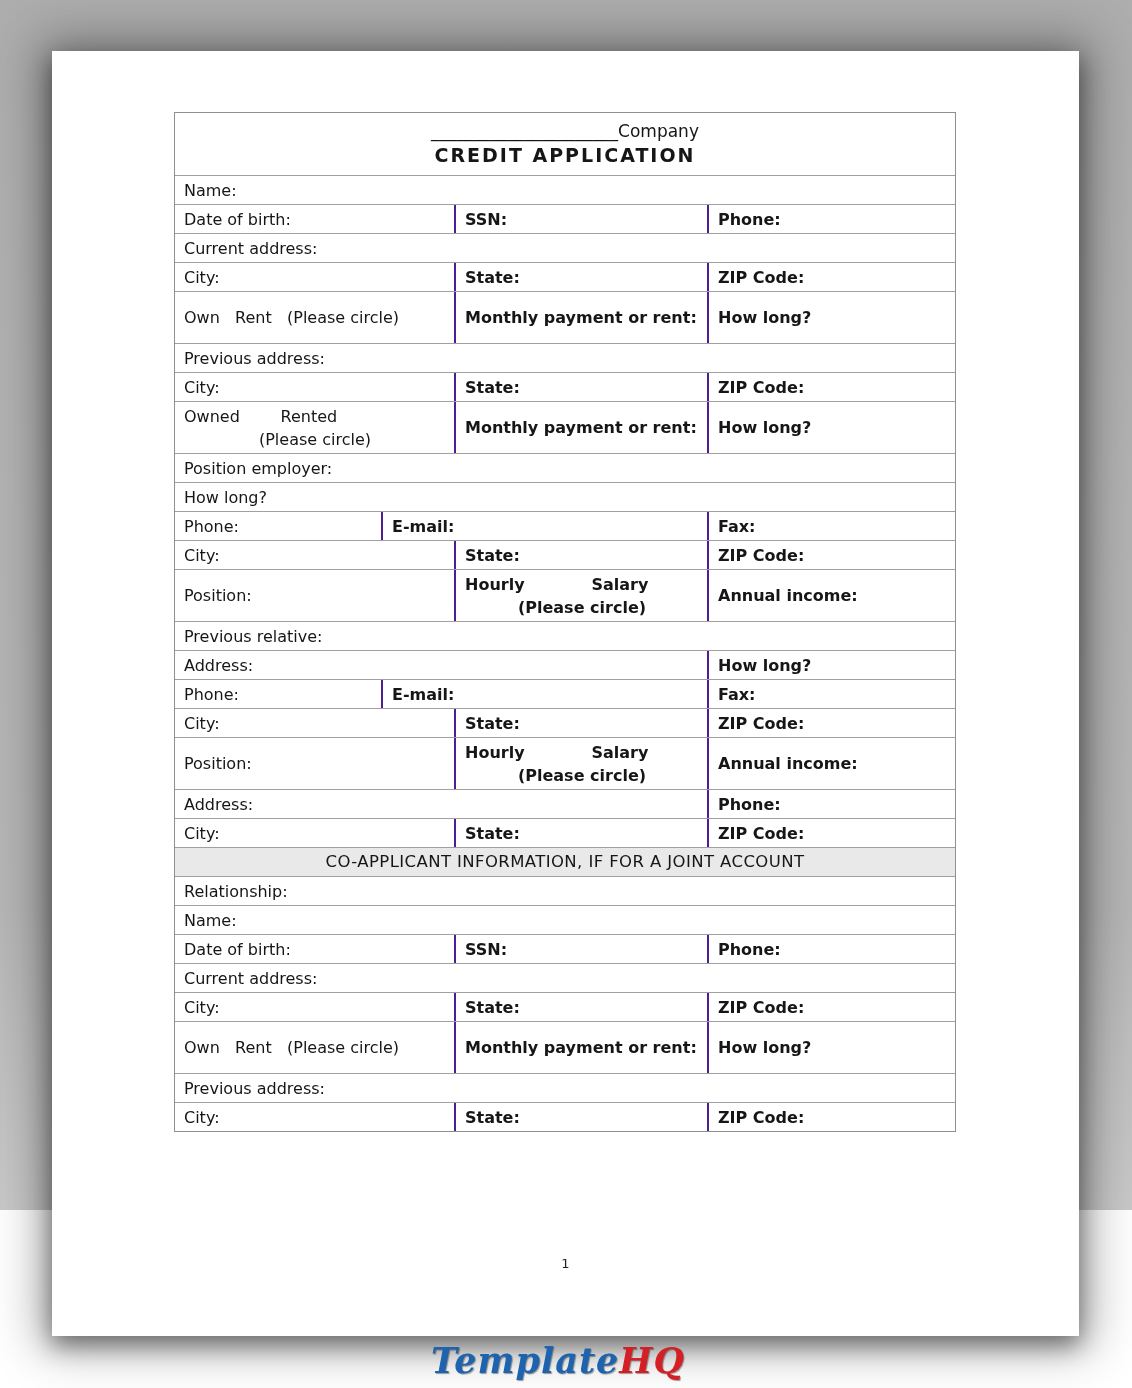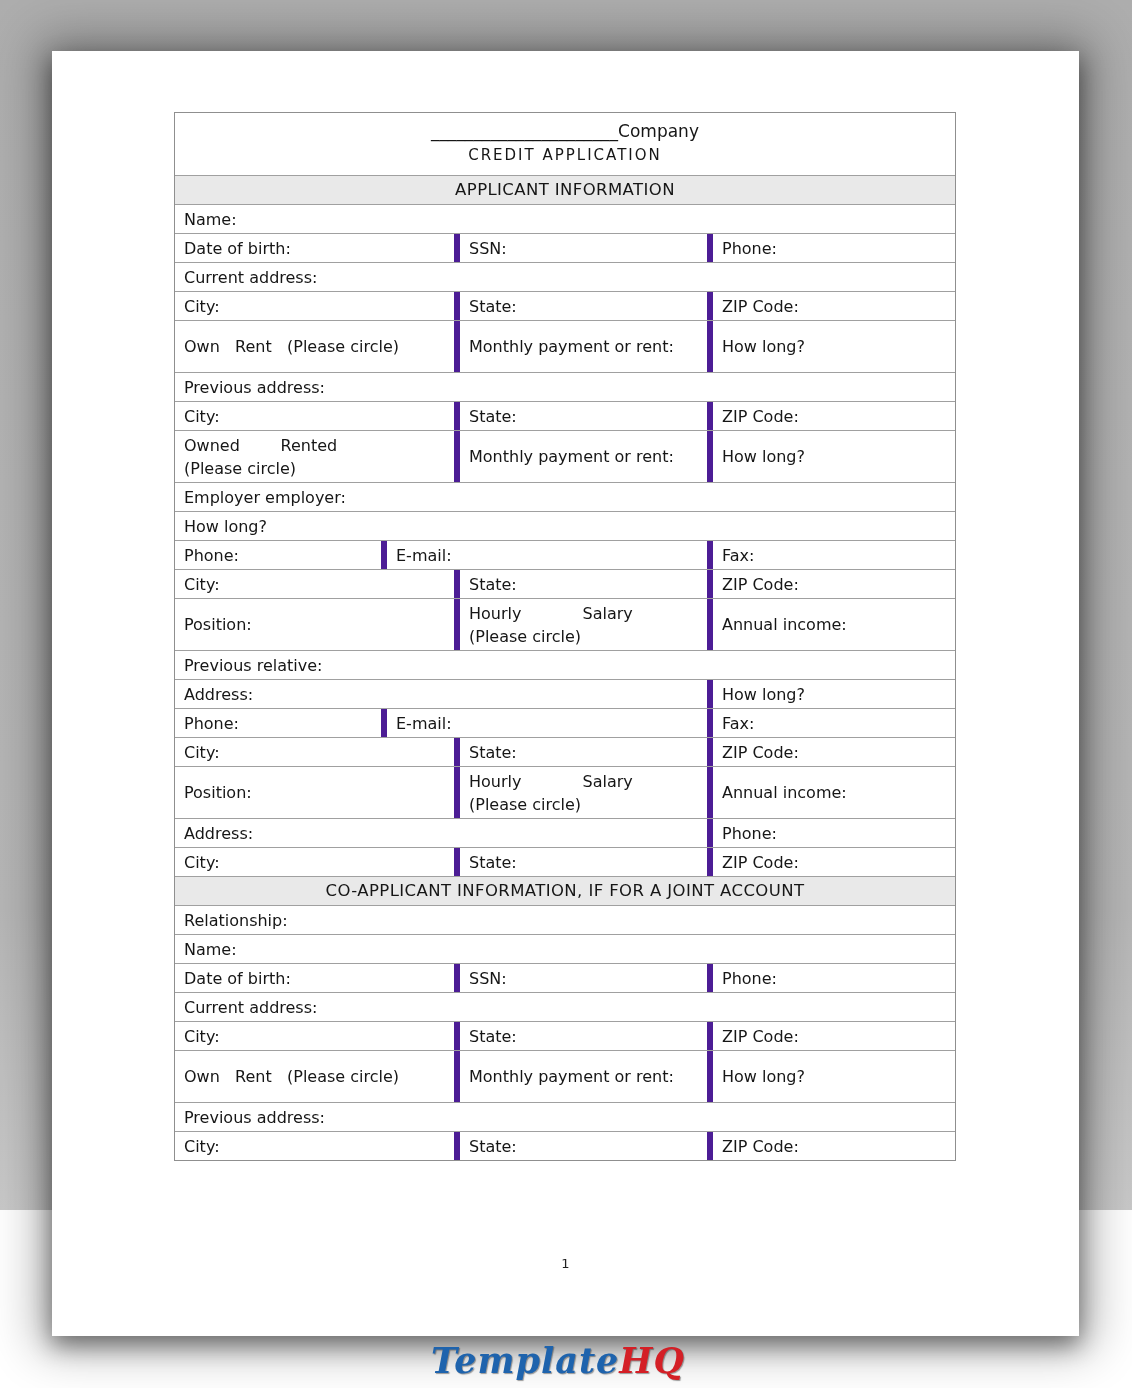--- a/index.html
+++ b/index.html
@@ -16,39 +16,39 @@
     background:#ffffff;
     box-shadow:0 9px 22px rgba(0,0,0,.45), 0 0 46px 12px rgba(0,0,0,.33);
   }
   .form-table{
     position:absolute;left:122px;top:61px;width:782px;
     box-sizing:border-box;border:1px solid #8f8f8f;
     color:#161616;font-size:16px;
   }
   .title-cell{height:62px;text-align:center;padding-top:7px;box-sizing:border-box;}
   .company-line{font-size:17px;letter-spacing:0px;line-height:22px;white-space:pre;}
-  .form-title{font-size:15px;font-weight:normal;letter-spacing:2px;line-height:26px;}
+  .form-title{font-size:19px;font-weight:bold;letter-spacing:2px;line-height:26px;}
   .row{display:grid;border-top:1px solid #a0a0a0;box-sizing:content-box;}
   .row.normal{height:28px;}
   .row.tall{height:51px;}
   .row.section{
     display:block;height:28px;line-height:28px;background:#e9e9e9;
     text-align:center;font-size:16.5px;letter-spacing:.4px;
   }
   .t-full{grid-template-columns:1fr;}
   .t-cols3{grid-template-columns:279px 253px 248px;}
   .t-colsPEF{grid-template-columns:206px 326px 248px;}
   .t-cols2{grid-template-columns:532px 248px;}
   .cell{
     display:flex;flex-direction:column;justify-content:center;
     padding:0 8px 0 9px;box-sizing:border-box;overflow:hidden;
   }
-  .cell + .cell{border-left:6px solid #4c1d95;}
+  .cell + .cell{border-left:2px solid #4c1d95;font-weight:bold;}
   .cell .l1{white-space:pre-wrap;line-height:23px;}
-  .cell .line2{text-align:left;line-height:23px;}
+  .cell .line2{text-align:center;line-height:23px;}
   .page-number{
     position:absolute;left:0;right:0;top:1205px;height:20px;
     text-align:center;font-size:13px;color:#222;
   }
   .logo{
     position:absolute;left:0;right:16px;top:1340px;text-align:center;
     font-family:"DejaVu Serif","Liberation Serif",serif;
     font-weight:bold;font-style:italic;font-size:35px;letter-spacing:1px;
     text-shadow:1px 1px 1px rgba(40,40,40,.45);
   }
@@ -61,21 +61,20 @@
 <div class="stage">
 
   <div class="paper">
 
     <div class="form-table">
       <div class="title-cell">
         <div class="company-line">______________________Company</div>
         <div class="form-title">CREDIT APPLICATION</div>
       </div>
       <div id="rows">
-          <div class="row section">APPLICANT INFORMATION</div>
           <div class="row t-full normal">
             <div class="cell">
               <div class="l1">Name:</div>
             </div>
           </div>
           <div class="row t-cols3 normal">
             <div class="cell">
               <div class="l1">Date of birth:</div>
             </div>
             <div class="cell">
@@ -135,21 +134,21 @@
             </div>
             <div class="cell">
               <div class="l1">Monthly payment or rent:</div>
             </div>
             <div class="cell">
               <div class="l1">How long?</div>
             </div>
           </div>
           <div class="row t-full normal">
             <div class="cell">
-              <div class="l1">Employer employer:</div>
+              <div class="l1">Position employer:</div>
             </div>
           </div>
           <div class="row t-cols2 normal">
             <div class="cell">
               <div class="l1">How long?</div>
             </div>
           </div>
           <div class="row t-colsPEF normal">
             <div class="cell">
               <div class="l1">Phone:</div>

